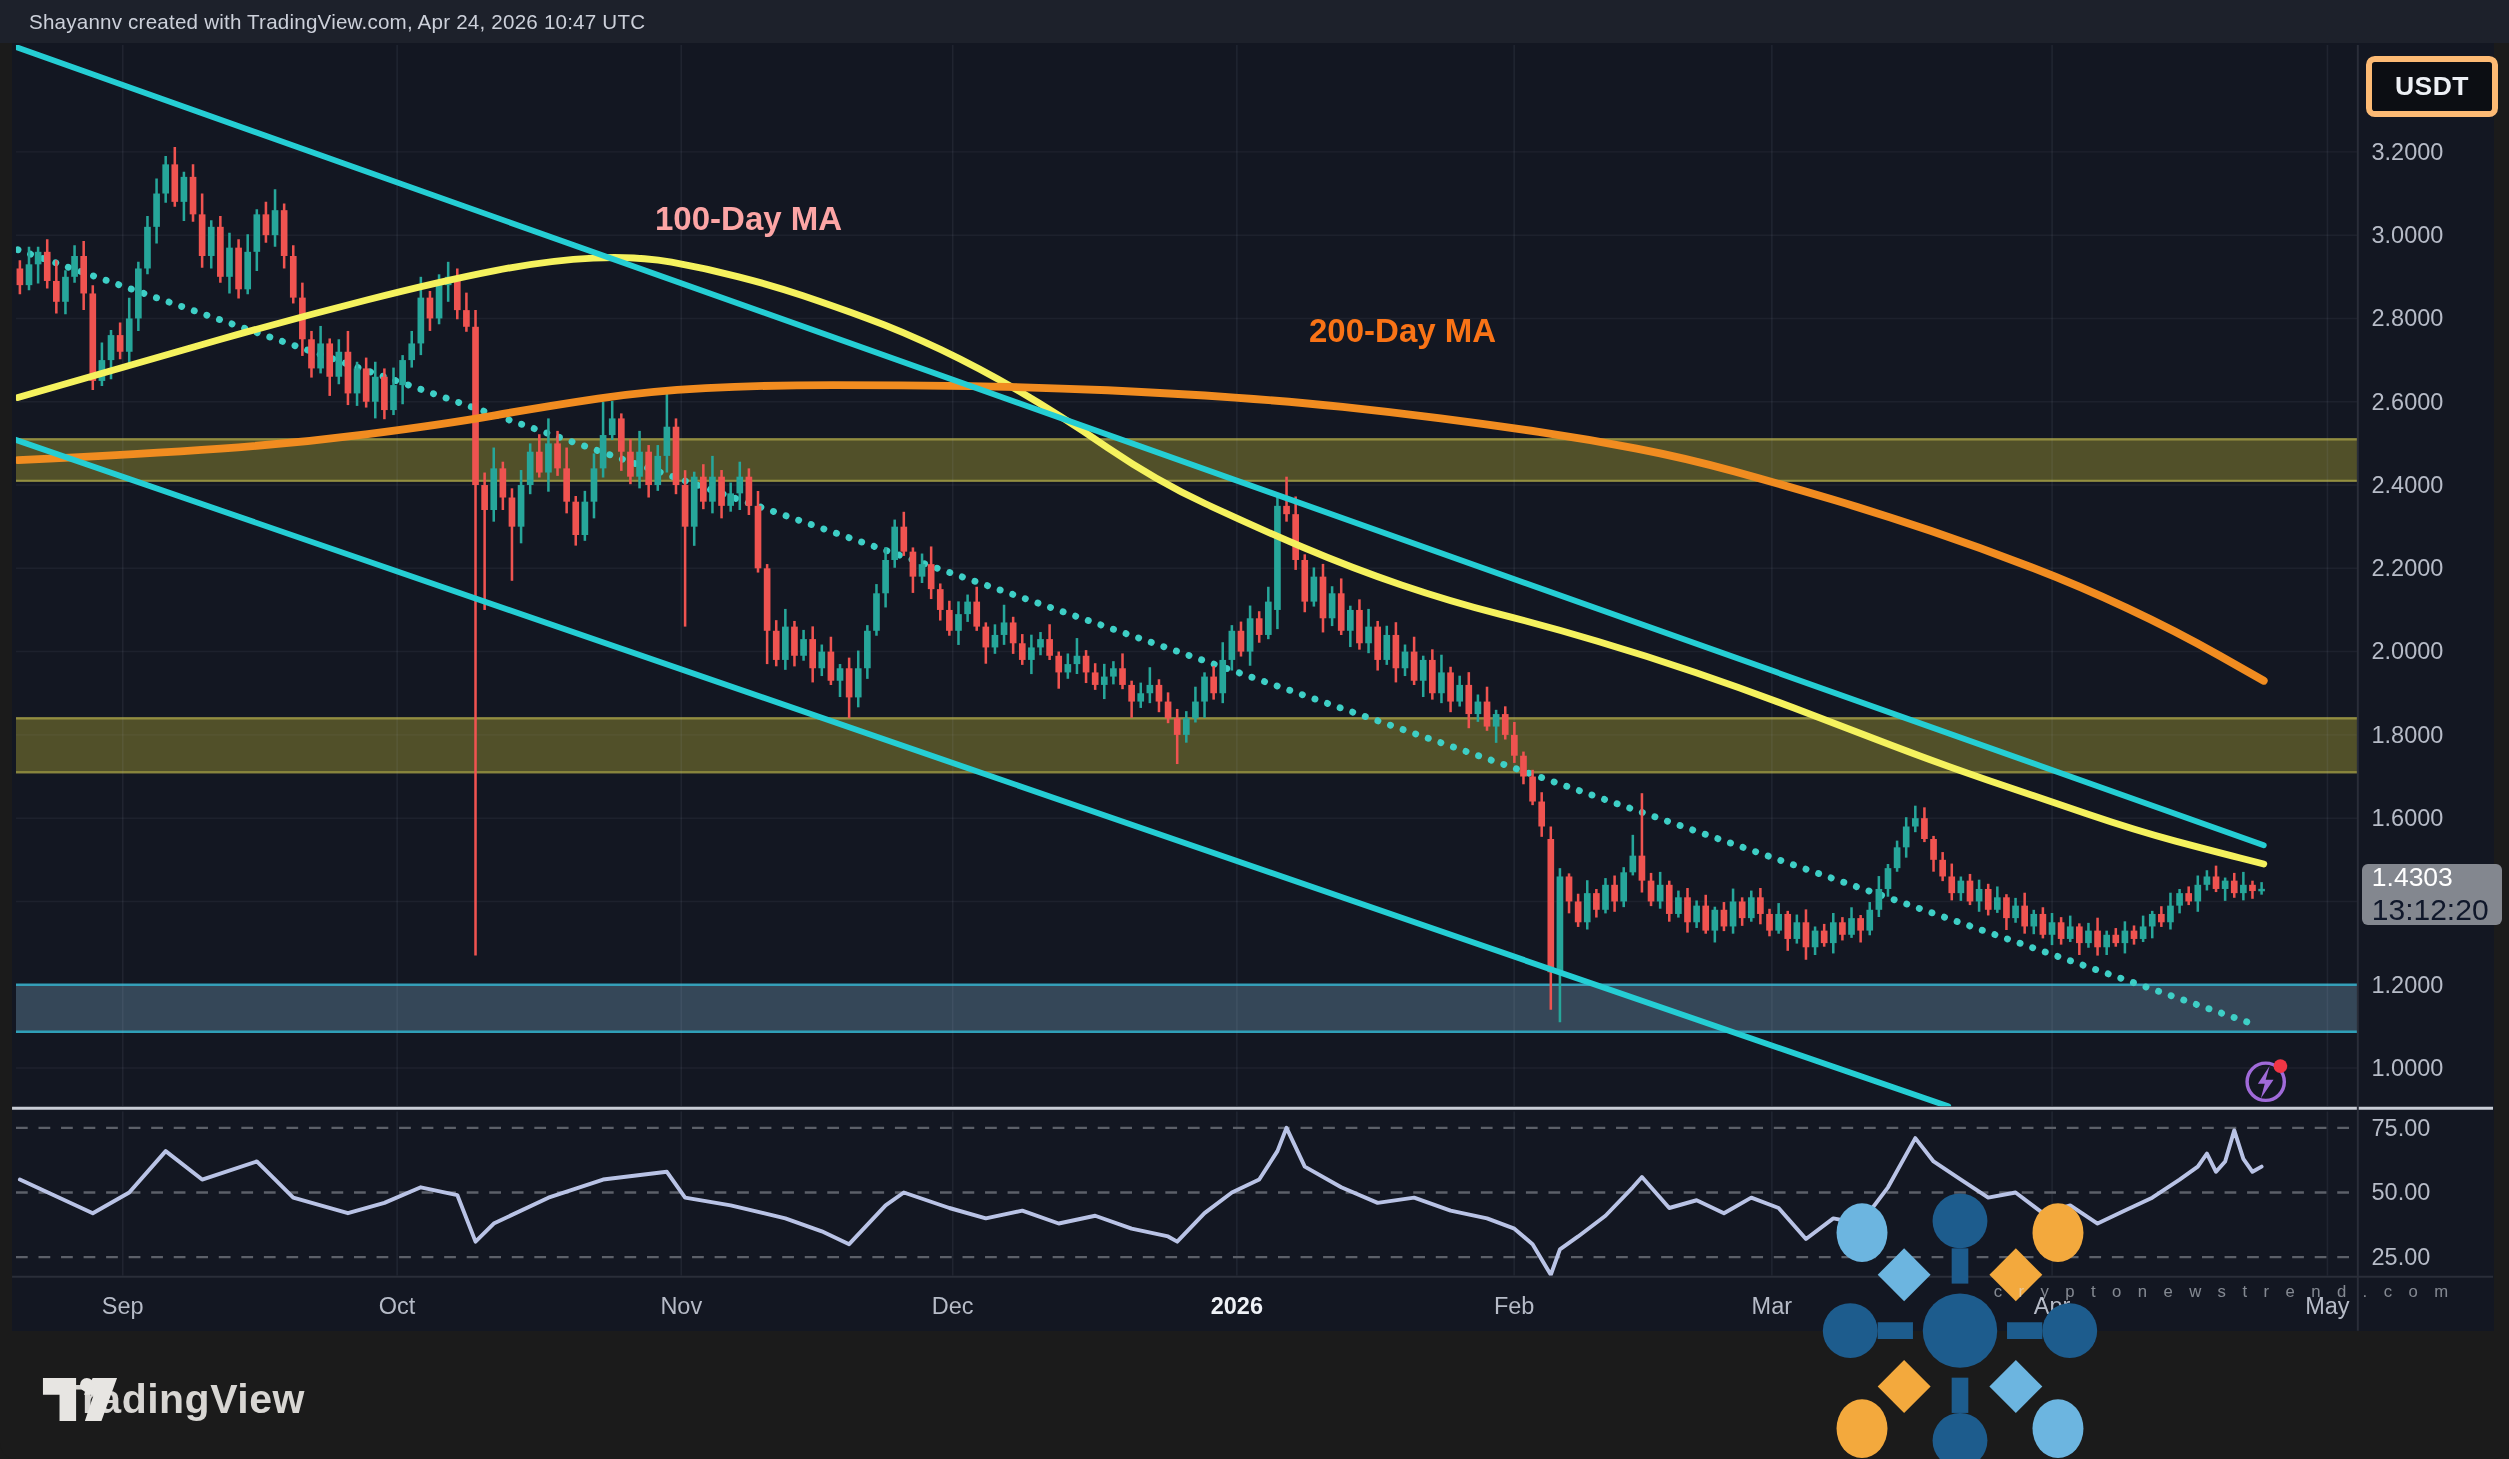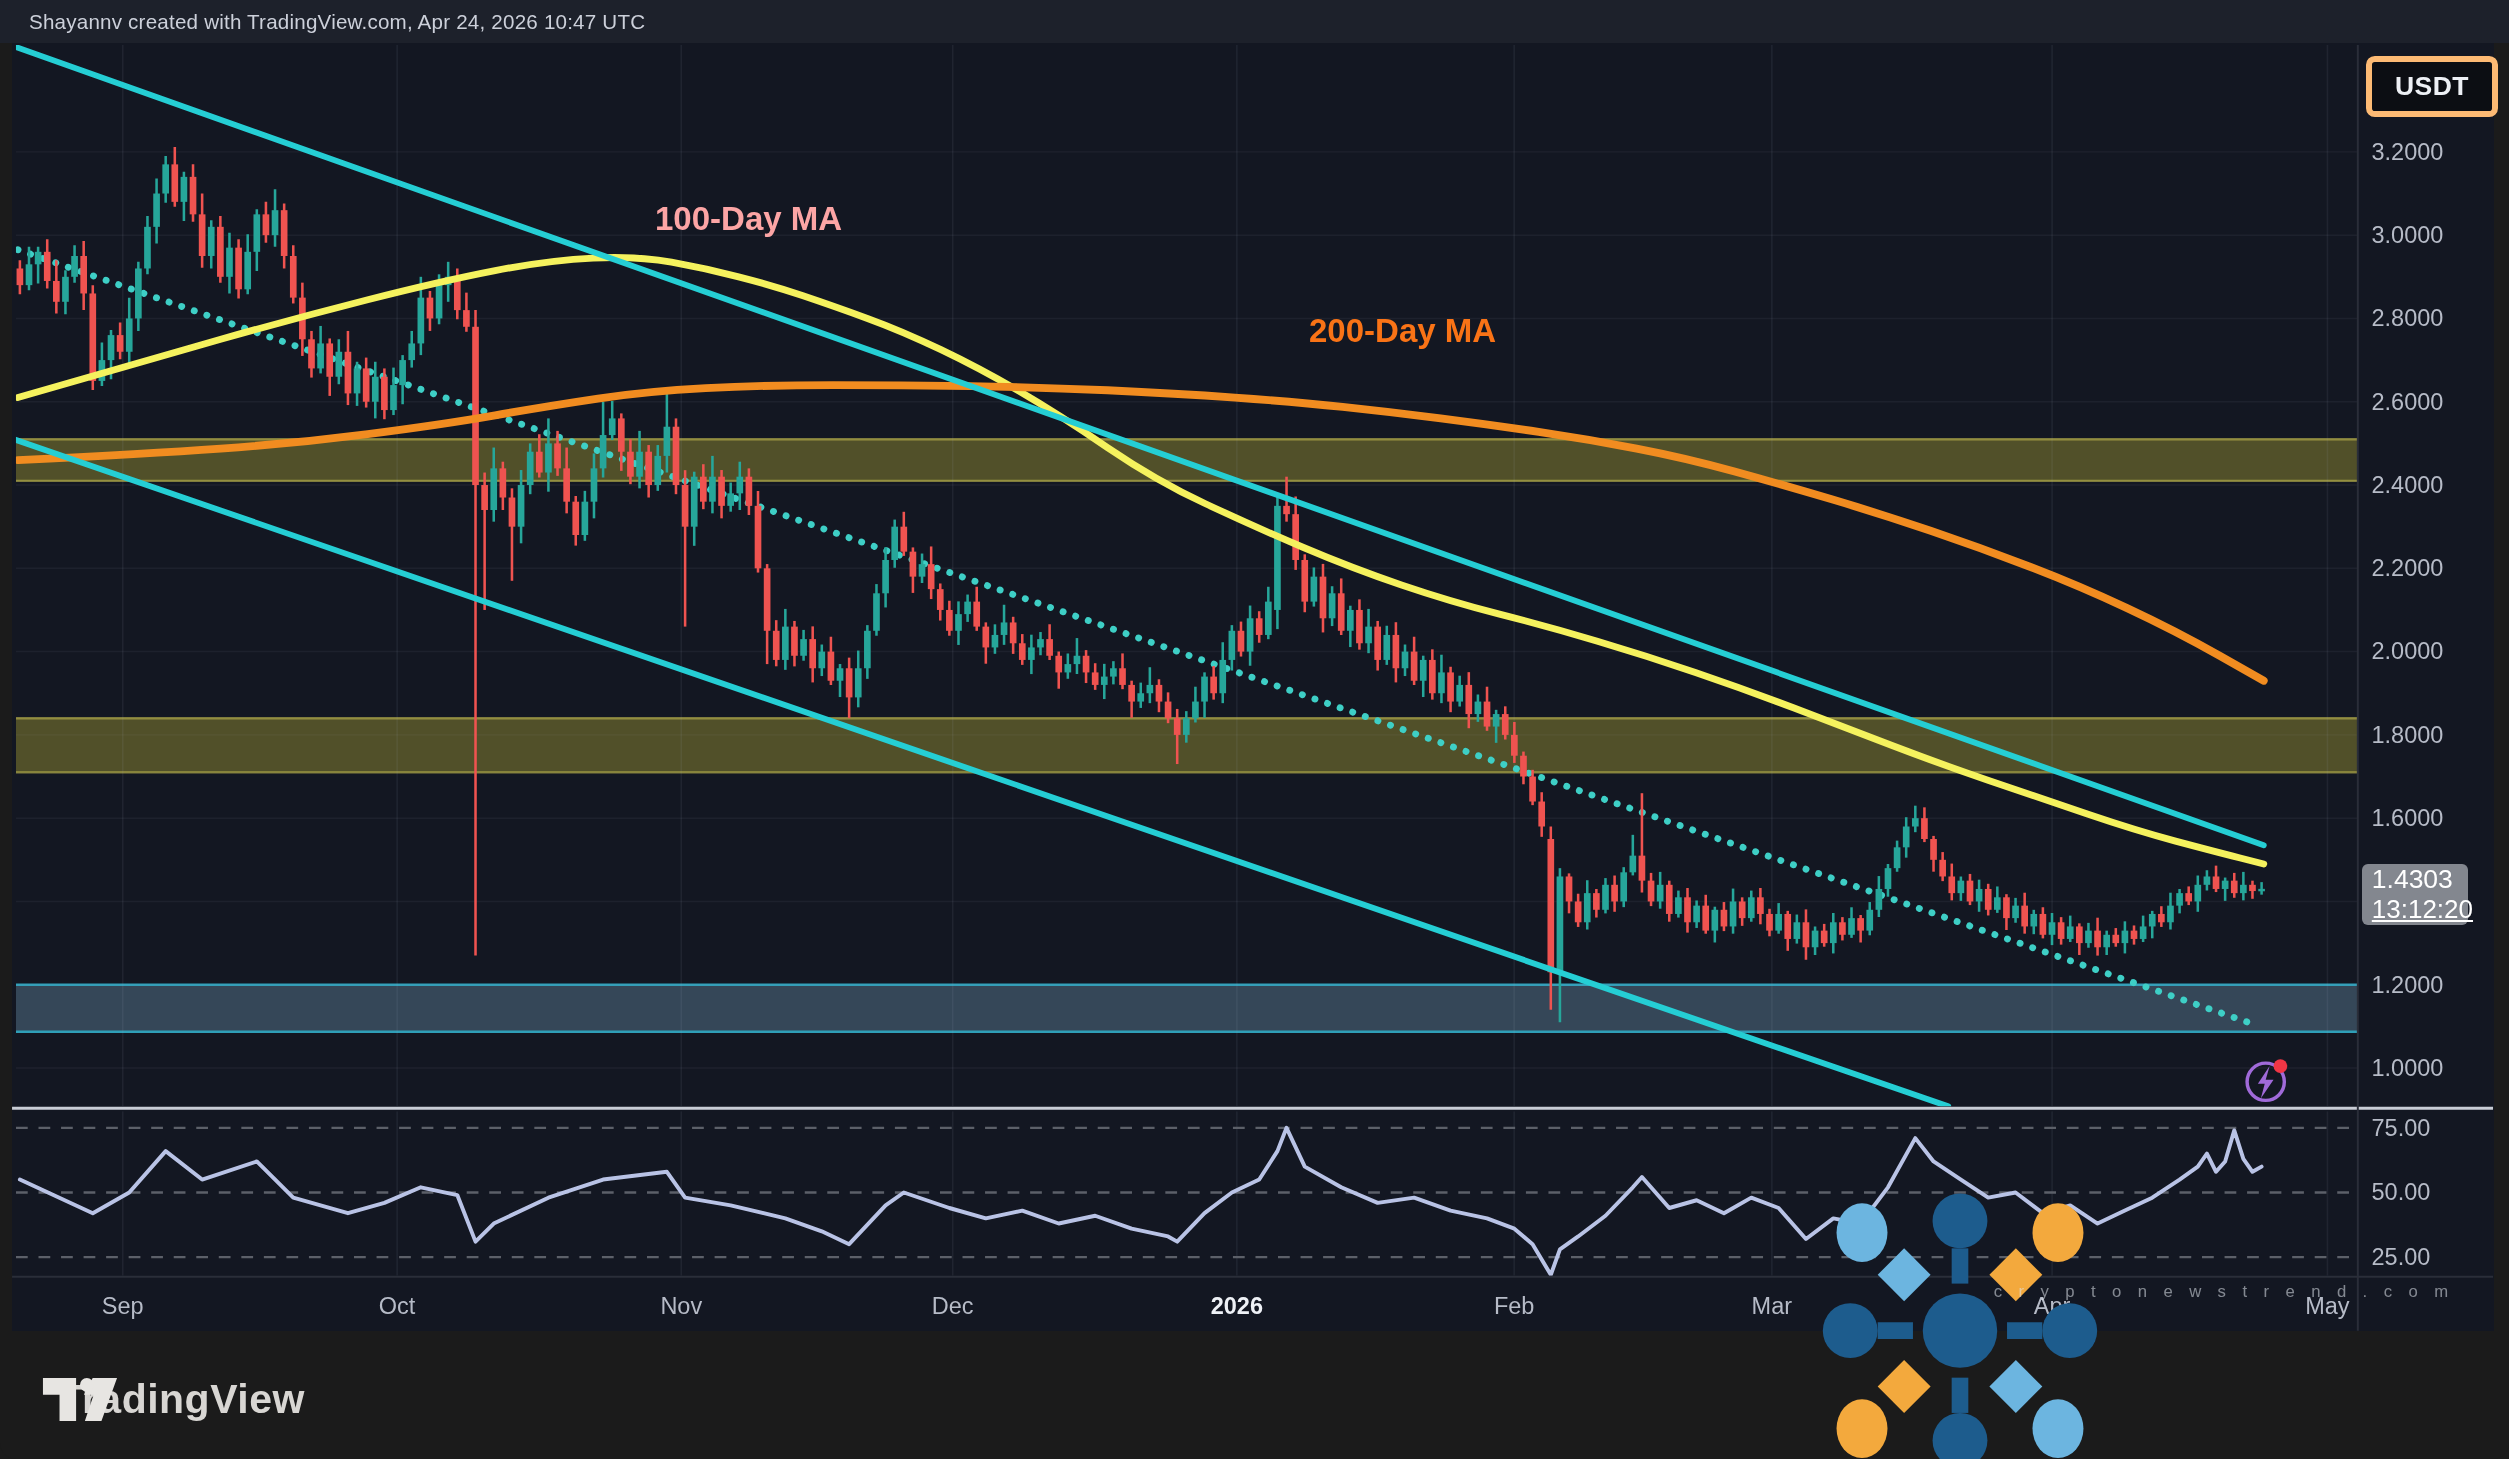--- a/index.html
+++ b/index.html
@@ -5,25 +5,25 @@
   html,body{margin:0;padding:0;width:2509px;height:1459px;background:#1b1b1b;overflow:hidden;
             font-family:"Liberation Sans", sans-serif;}
   #stage{position:relative;width:2509px;height:1459px;background:#1b1b1b;border-radius:16px;}
   #header{position:absolute;left:0;top:0;width:2509px;height:43px;background:#1d212b;color:#ccd0da;
           font-size:20.6px;display:flex;align-items:center;padding-left:29px;box-sizing:border-box;letter-spacing:0.2px;}
   #panel{position:absolute;left:11.8px;top:43px;width:2482px;height:1288px;background:#131722;}
   svg{position:absolute;left:0;top:0;}
   .badge-usdt{position:absolute;left:2366px;top:56px;width:120px;height:49px;background:#0c0e13;
               border:6px solid #fdba74;border-radius:8.8px;color:#edf0f5;font-size:26.5px;font-weight:bold;
               display:flex;align-items:center;justify-content:center;letter-spacing:0.5px;}
-  .badge-price{position:absolute;left:2362px;top:864px;width:106px;height:61px;background:#83878f;
+  .badge-price{position:absolute;left:2362px;top:864px;width:140px;height:61px;background:#83878f;
                border-radius:5.9px;color:#ffffff;display:flex;flex-direction:column;align-items:flex-start;
                justify-content:center;padding-left:9.8px;box-sizing:border-box;line-height:1.12;}
   .badge-price .p{font-size:26.5px;}
-  .badge-price .t{font-size:26px;color:#ffffff;text-decoration:underline;}
+  .badge-price .t{font-size:30px;color:#0f172a;}
   .ma-label{position:absolute;font-size:33px;font-weight:bold;}
   #ma100{left:655px;top:200px;color:#fca5a5;}
   #ma200{left:1309px;top:312px;color:#f97316;}
   #watermark{position:absolute;right:55px;top:1282px;font-size:16.7px;color:rgba(224,229,236,0.55);
              letter-spacing:5.9px;white-space:nowrap;}
   #tvlogo{position:absolute;left:41px;top:1376px;display:flex;align-items:center;}
   #tvlogo .word{color:#d8d6d3;font-size:41px;font-weight:bold;margin-left:17.6px;letter-spacing:0.5px;}
 </style>
 </head>
 <body>

